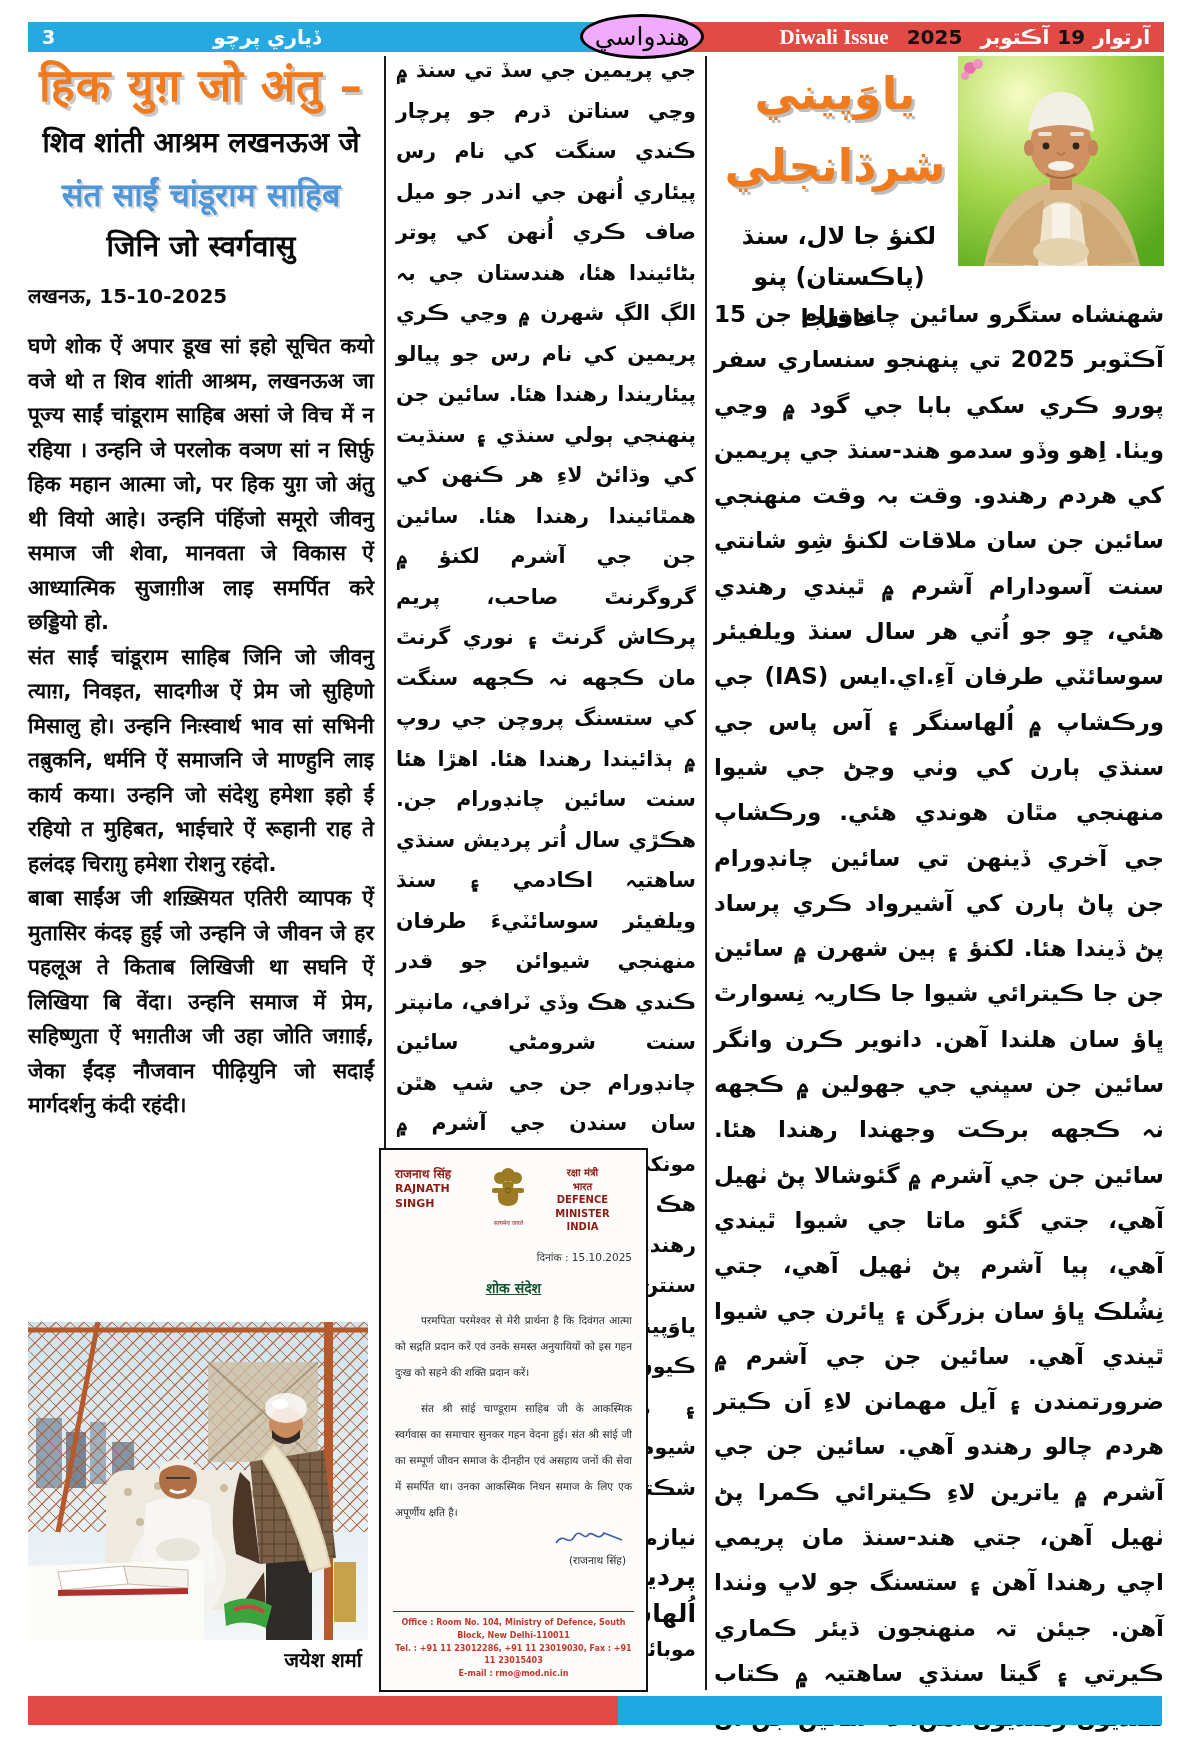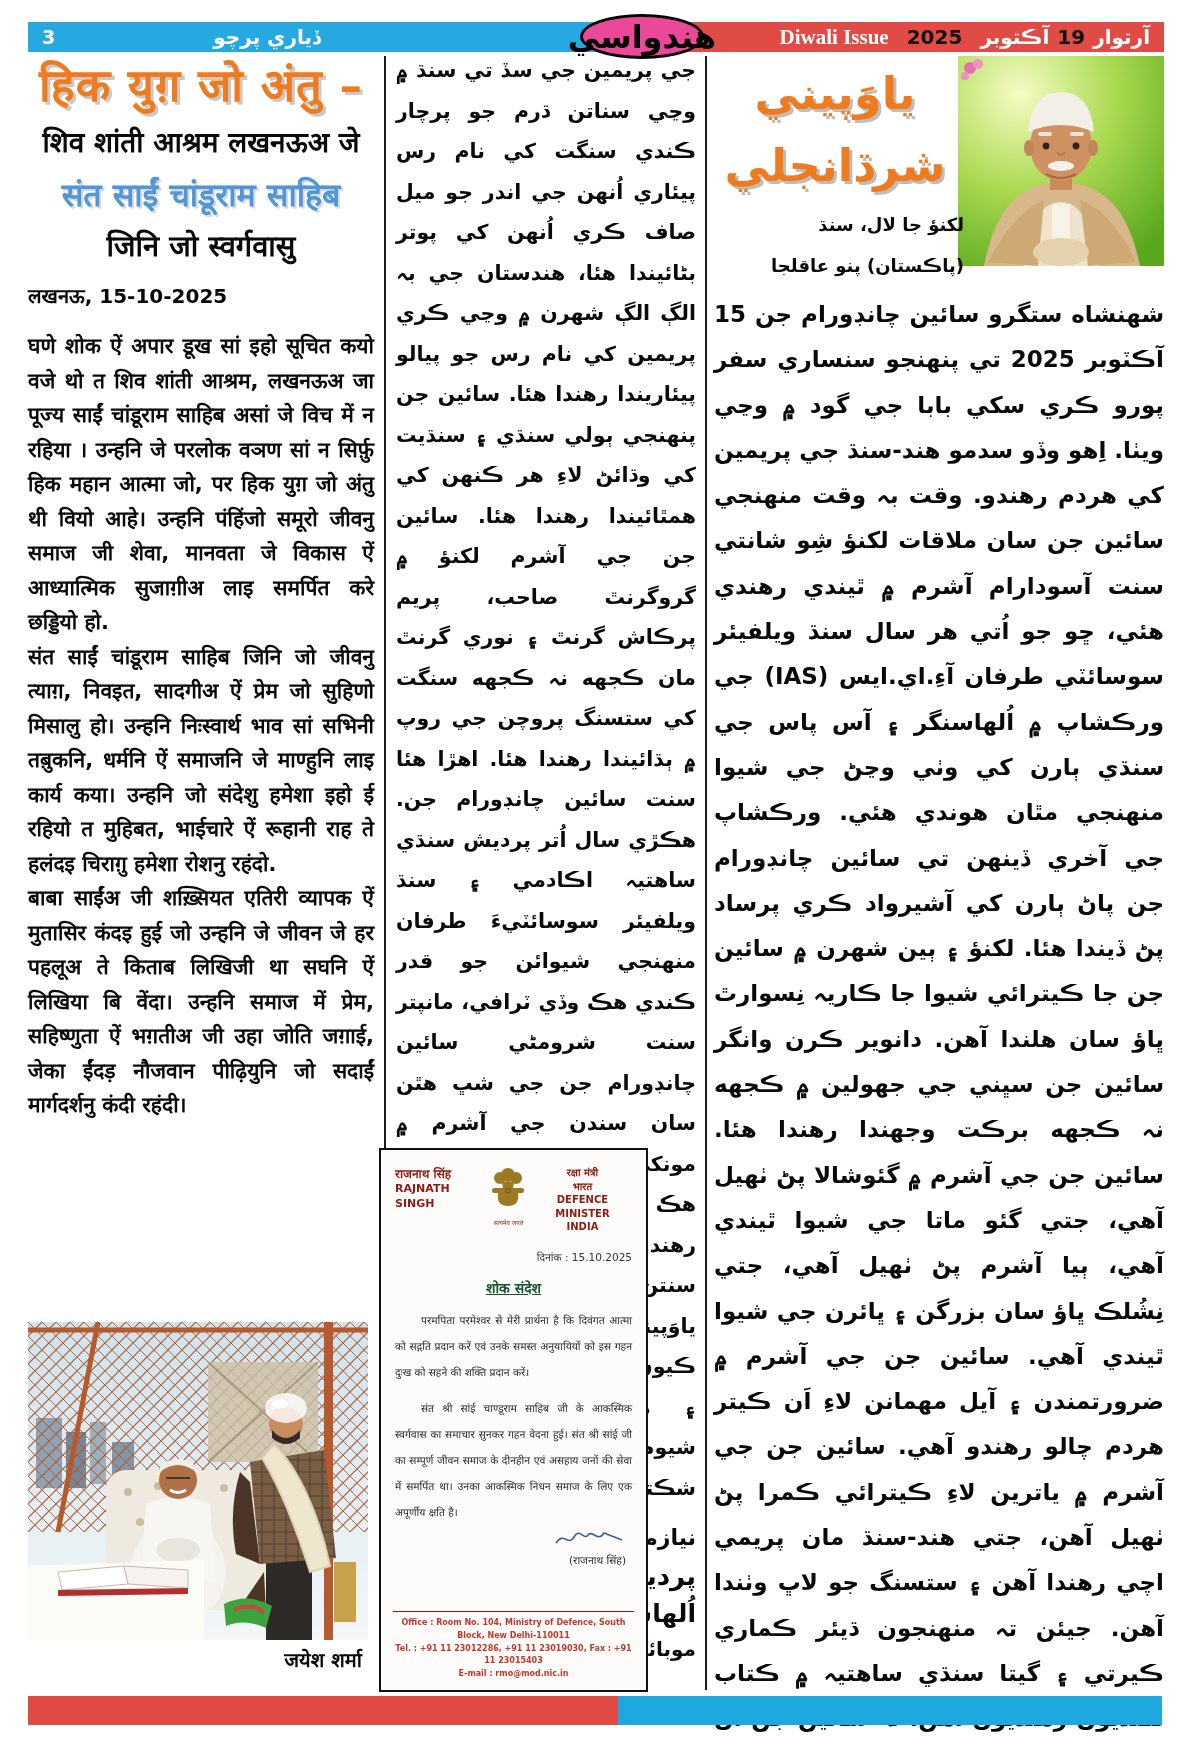--- a/index.html
+++ b/index.html
@@ -14,23 +14,23 @@
   .mast-blue { background:#25a9e0; width:51.5%; display:flex; align-items:center; color:#fff; font-weight:bold; }
   .mast-red  { background:#e04b45; flex:1; display:flex; align-items:center; justify-content:flex-end; gap:18px; padding:0 14px 0 80px; font-weight:bold; }
   .page-num { padding-left:14px; font-size:19px; }
   .mast-title { margin-left:158px; font-size:20px; direction:rtl; }
   .issue-label { color:#ffffff; font-family:"Liberation Serif", serif; font-size:21px; }
   .year-label { color:#111; font-size:20px; }
   .mast-date { direction:rtl; font-size:20px; display:flex; gap:8px; }
   .mast-date .w { color:#ffffff; } .mast-date .b { color:#111; }
   .logo-oval {
     position:absolute; left:552px; top:-8px; width:124px; height:45px;
-    background:#ec4899; border:3.5px solid #000; border-radius:50%;
+    background:#f0abfc; border:3.5px solid #000; border-radius:50%;
     display:flex; align-items:center; justify-content:center;
-    font-size:32px; font-weight:bold; color:#000; direction:rtl; z-index:3;
+    font-size:25px; font-weight:normal; color:#000; direction:rtl; z-index:3;
   }
 
   
   .rule-v { position:absolute; top:56px; height:1634px; width:2px; background:#1a1a1a; }
   .rule-1 { left:384px; } .rule-2 { left:705px; }
 
   
   .col-left { position:absolute; left:28px; top:58px; width:346px; }
   .hl1 { color:#f07a1e; font-size:45px; font-weight:bold; text-align:center; line-height:1.25;
          text-shadow:3px 3px 0 #c9c9c9; letter-spacing:1px; }
@@ -76,22 +76,22 @@
                    color:#c0392b; font-size:8px; line-height:1.6; font-weight:bold; }
 
   
   .col-right { position:absolute; left:714px; top:56px; width:450px; }
   .right-top { position:relative; height:232px; }
   .heading-sd { position:absolute; left:0; top:2px; width:242px; text-align:center;
                 color:#f07a1e; font-weight:bold; font-size:45px; line-height:72px;
                 direction:rtl; text-shadow:3px 3px 0 #bdbdbd; }
   .photo-right { position:absolute; right:0; top:0; width:206px; height:210px; }
   .photo-right svg { display:block; width:100%; height:100%; }
-  .intro-sd { position:absolute; left:0; top:148px; width:250px; direction:rtl; text-align:right;
-              font-size:18px; font-weight:bold; line-height:41px; }
+  .intro-sd { position:absolute; left:0; top:160px; width:250px; direction:rtl; text-align:center;
+              font-size:24px; font-weight:bold; line-height:41px; }
   .body-sd-right { direction:rtl; font-size:23px; line-height:45.3px; font-weight:bold;
                    text-align:justify; margin-top:4px; }
 
   
   .bottom-bar { position:absolute; left:28px; top:1696px; width:1134px; height:29px; display:flex; }
   .bb-red { background:#e14b45; width:52%; }
   .bb-blue { background:#1fa8e0; flex:1; }
 </style>
 </head>
 <body>

